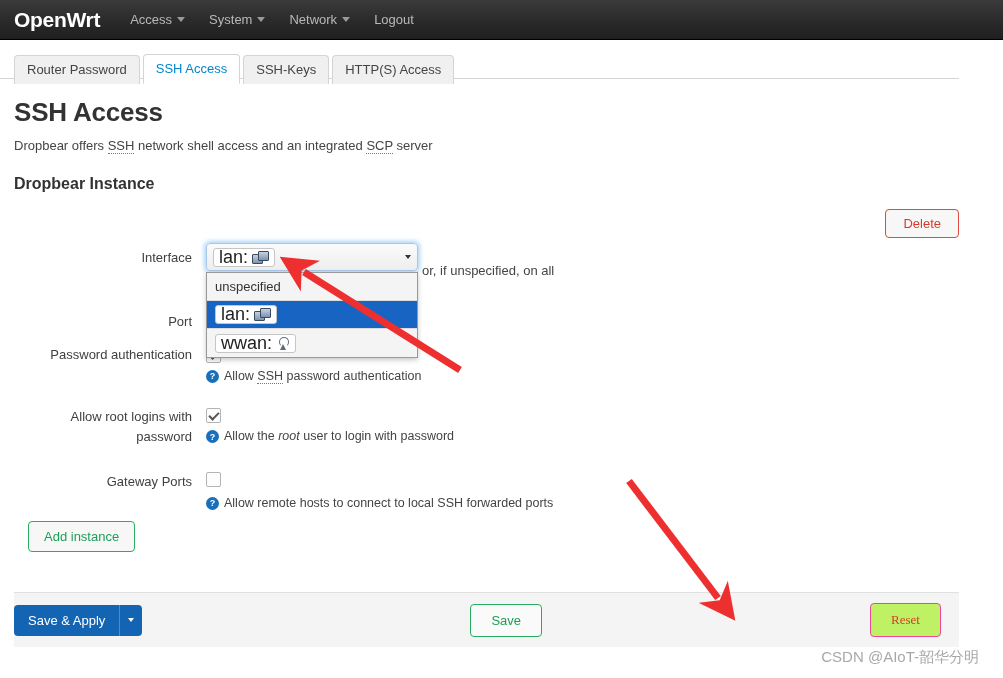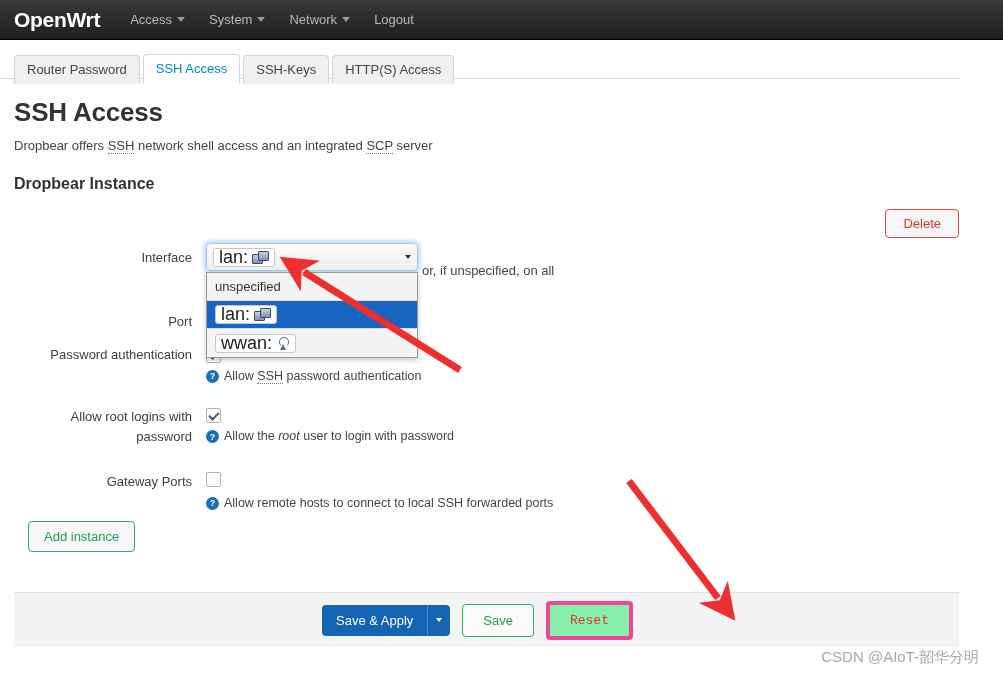--- a/index.html
+++ b/index.html
@@ -232,21 +232,21 @@
     font-family:inherit;
   }
 
   
   #footer {
     position:absolute; left:14px; right:44px;
     top:592px; height:55px;
     background:#f4f4f4;
     border-top:1px solid #e0e0e0;
     display:flex; align-items:center;
-    justify-content:center;
+    justify-content:space-between;
     padding-right:18px; gap:12px;
   }
   #saveapply {
     display:flex; align-items:stretch;
     background:#1464b4; border-radius:4px;
     overflow:hidden; cursor:pointer;
   }
   #saveapply .main {
     color:#fff; font-size:13px;
     padding:8px 14px;
@@ -263,24 +263,24 @@
     border-top:4.5px solid #fff;
     display:block;
   }
   #save-btn {
     border:1px solid #27ae60; color:#1f9e56;
     background:#fafafa; border-radius:4px;
     padding:8px 20px; font-size:13px; cursor:pointer;
     font-family:inherit;
   }
   #reset-btn {
-    border:4px solid #ec4899; color:#d9392c;
-    background:#86efac; border-radius:4px;
+    border:1px solid #ec4899; color:#d9392c;
+    background:#bef264; border-radius:4px;
     padding:8px 20px; font-size:13px; cursor:pointer;
-    font-family:Liberation Mono, monospace;
+    font-family:Liberation Serif, serif;
   }
 
   
   #anno { position:absolute; inset:0; pointer-events:none; z-index:60; }
   #watermark {
     position:absolute; right:24px; top:648px;
     font-size:15px; color:#a8a8a8;
     font-family:"Liberation Sans",sans-serif;
     z-index:55;
   }

